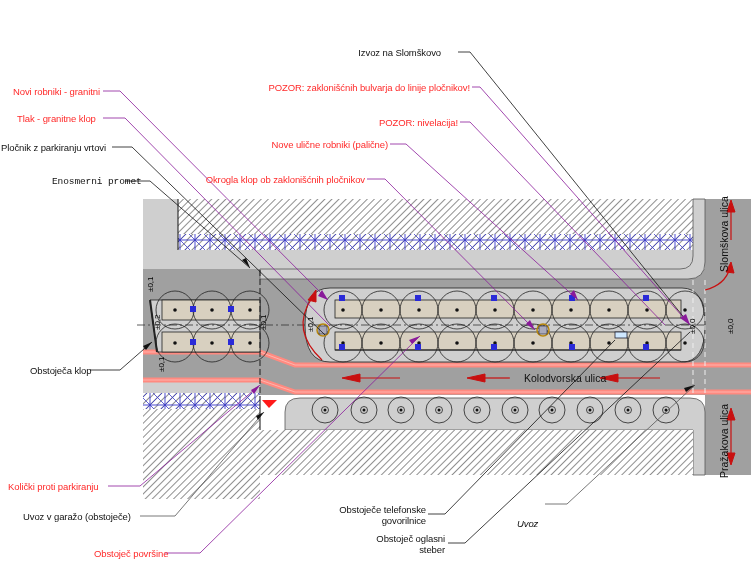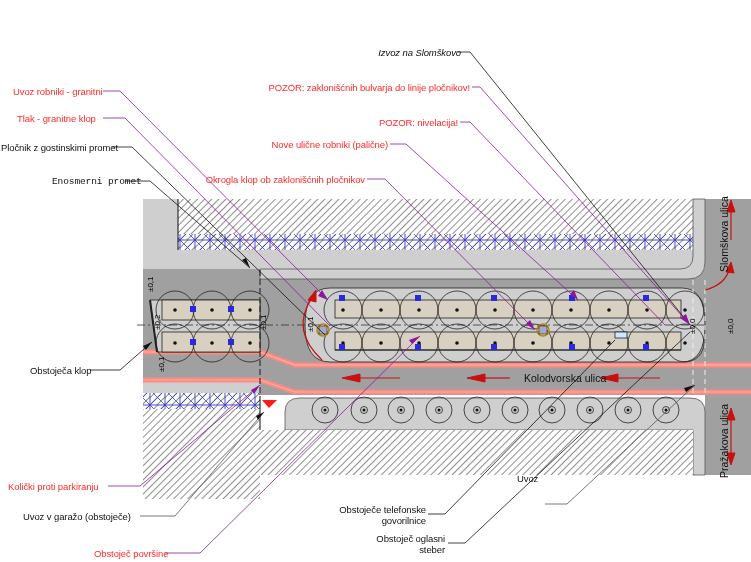--- a/index.html
+++ b/index.html
@@ -233,28 +233,28 @@
   <text x="164" y="372" font-size="8" font-family="Liberation Sans, sans-serif" transform="rotate(-90 164 372)">±0,1</text>
   <text x="313" y="332" font-size="8" font-family="Liberation Sans, sans-serif" transform="rotate(-90 313 332)">±0,1</text>
   <text x="695" y="334" font-size="8" font-family="Liberation Sans, sans-serif" transform="rotate(-90 695 334)">±0,0</text>
   <text x="733" y="334" font-size="8" font-family="Liberation Sans, sans-serif" transform="rotate(-90 733 334)">±0,0</text>
 
   <text x="524" y="382" font-size="10.5" font-family="Liberation Sans, sans-serif" fill="#111">Kolodvorska ulica</text>
   <text x="728" y="272" font-size="10.5" font-family="Liberation Sans, sans-serif" fill="#111" transform="rotate(-90 728 272)">Slomškova ulica</text>
   <text x="728" y="478" font-size="10.5" font-family="Liberation Sans, sans-serif" fill="#111" transform="rotate(-90 728 478)">Pražakova ulica</text>
 </svg>
 
-<div class="lbl black right" style="left:336px;top:47px;width:125px;font-style:italic;">Izvoz na Slomškovo</div>
-<div class="lbl red" style="left:13px;top:86px;">Uvoz robniki - granitni</div>
+<div class="lbl black right" style="left:316px;top:47px;width:125px;">Izvoz na Slomškovo</div>
+<div class="lbl red" style="left:13px;top:86px;">Novi robniki - granitni</div>
 <div class="lbl red right" style="left:250px;top:82px;width:220px;">POZOR: zaklonišćnih bulvarja do linije pločnikov!</div>
 <div class="lbl red" style="left:17px;top:113px;">Tlak - granitne klop</div>
 <div class="lbl red right" style="left:350px;top:117px;width:108px;">POZOR: nivelacija!</div>
-<div class="lbl black" style="left:1px;top:142px;">Pločnik z gostinskimi promet</div>
+<div class="lbl black" style="left:1px;top:142px;">Pločnik z parkiranju vrtovi</div>
 <div class="lbl red right" style="left:250px;top:139px;width:138px;">Nove ulične robniki (palične)</div>
 <div class="lbl black" style="left:52px;top:176px;font-family:Liberation Mono, monospace;">Enosmerni promet</div>
 <div class="lbl red right" style="left:190px;top:174px;width:175px;">Okrogla klop ob zaklonišćnih pločnikov</div>
 <div class="lbl black" style="left:30px;top:365px;">Obstoječa klop</div>
 <div class="lbl red" style="left:8px;top:481px;">Količki proti parkiranju</div>
 <div class="lbl black" style="left:23px;top:511px;">Uvoz v garažo (obstoječe)</div>
 <div class="lbl red" style="left:94px;top:548px;">Obstoječ površine</div>
 <div class="lbl black right" style="left:330px;top:504px;width:96px;"><span>Obstoječe telefonske</span><br><span>govorilnice</span></div>
 <div class="lbl black right" style="left:360px;top:533px;width:85px;"><span>Obstoječ oglasni</span><br><span>steber</span></div>
-<div class="lbl black" style="left:517px;top:473px;">Uvoz</div>
+<div class="lbl black" style="left:517px;top:518px;font-style:italic;">Uvoz</div>
 
 </body></html>

